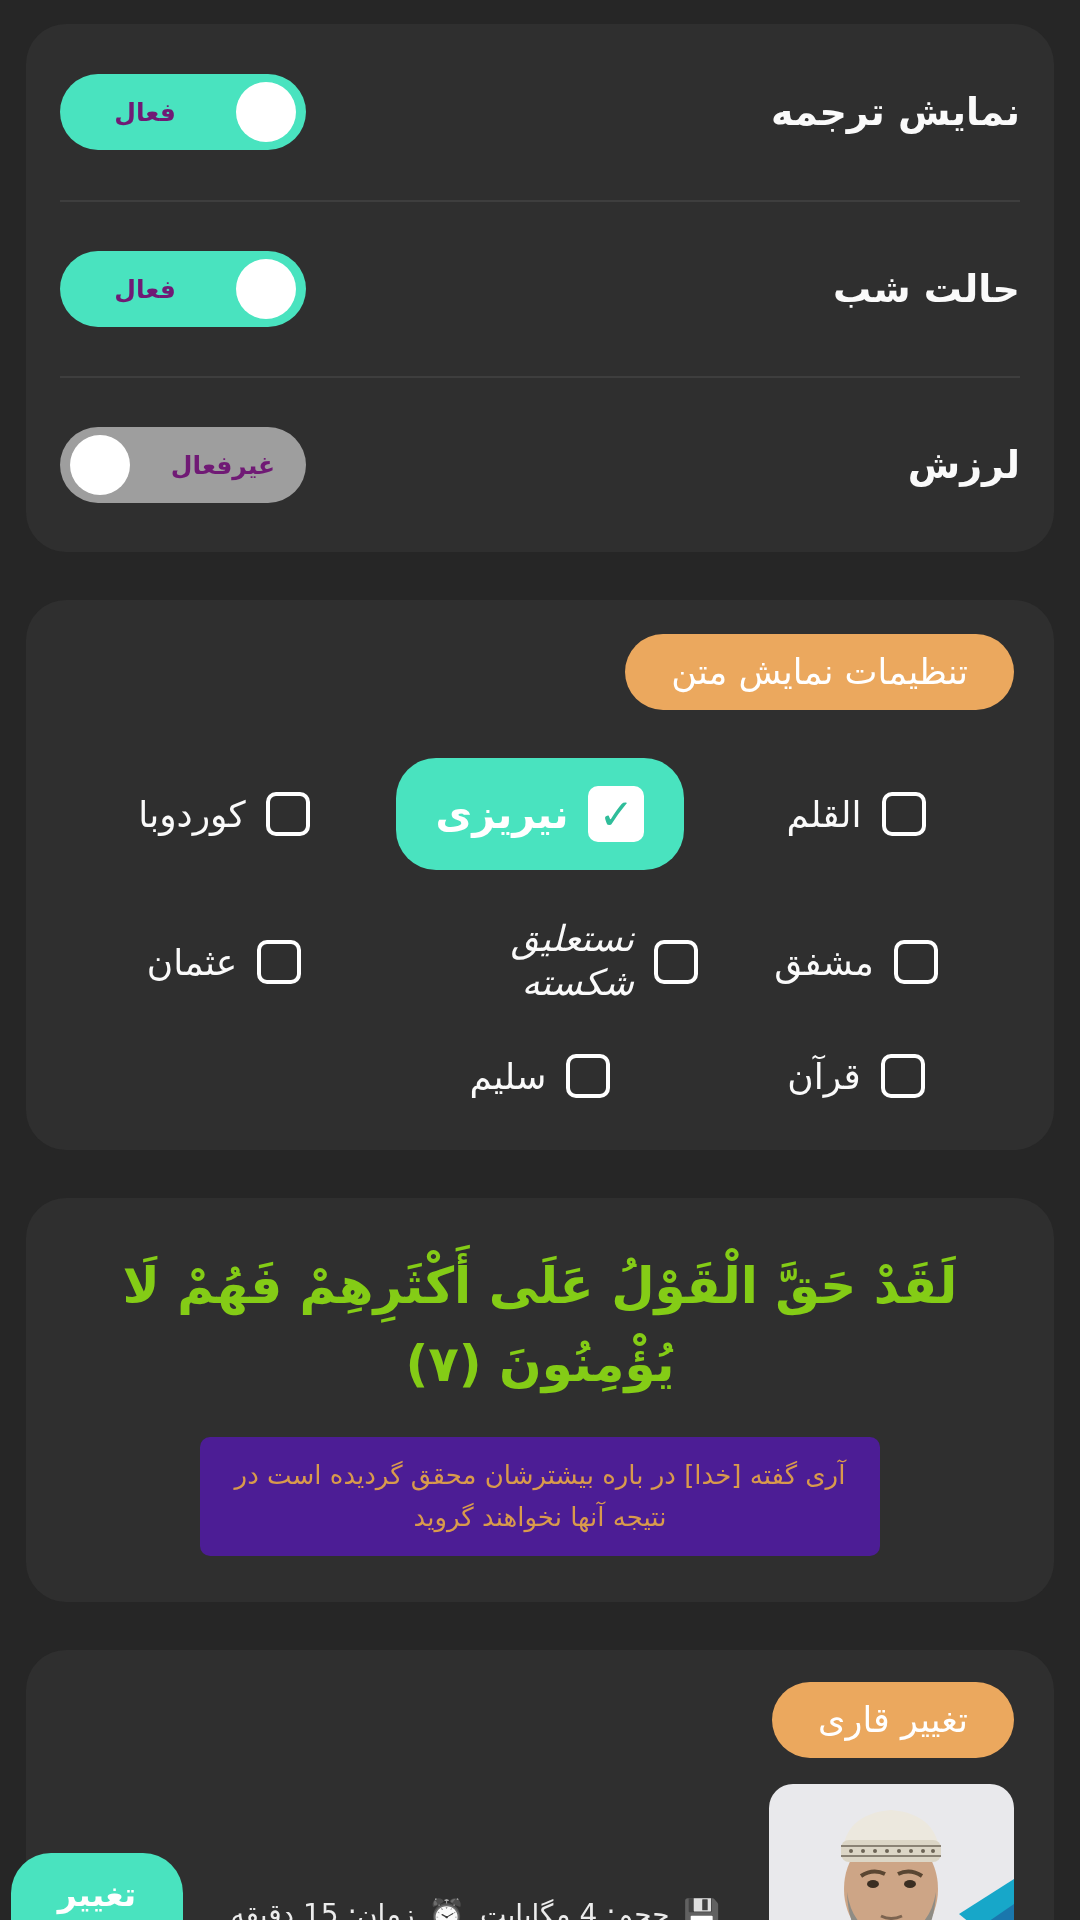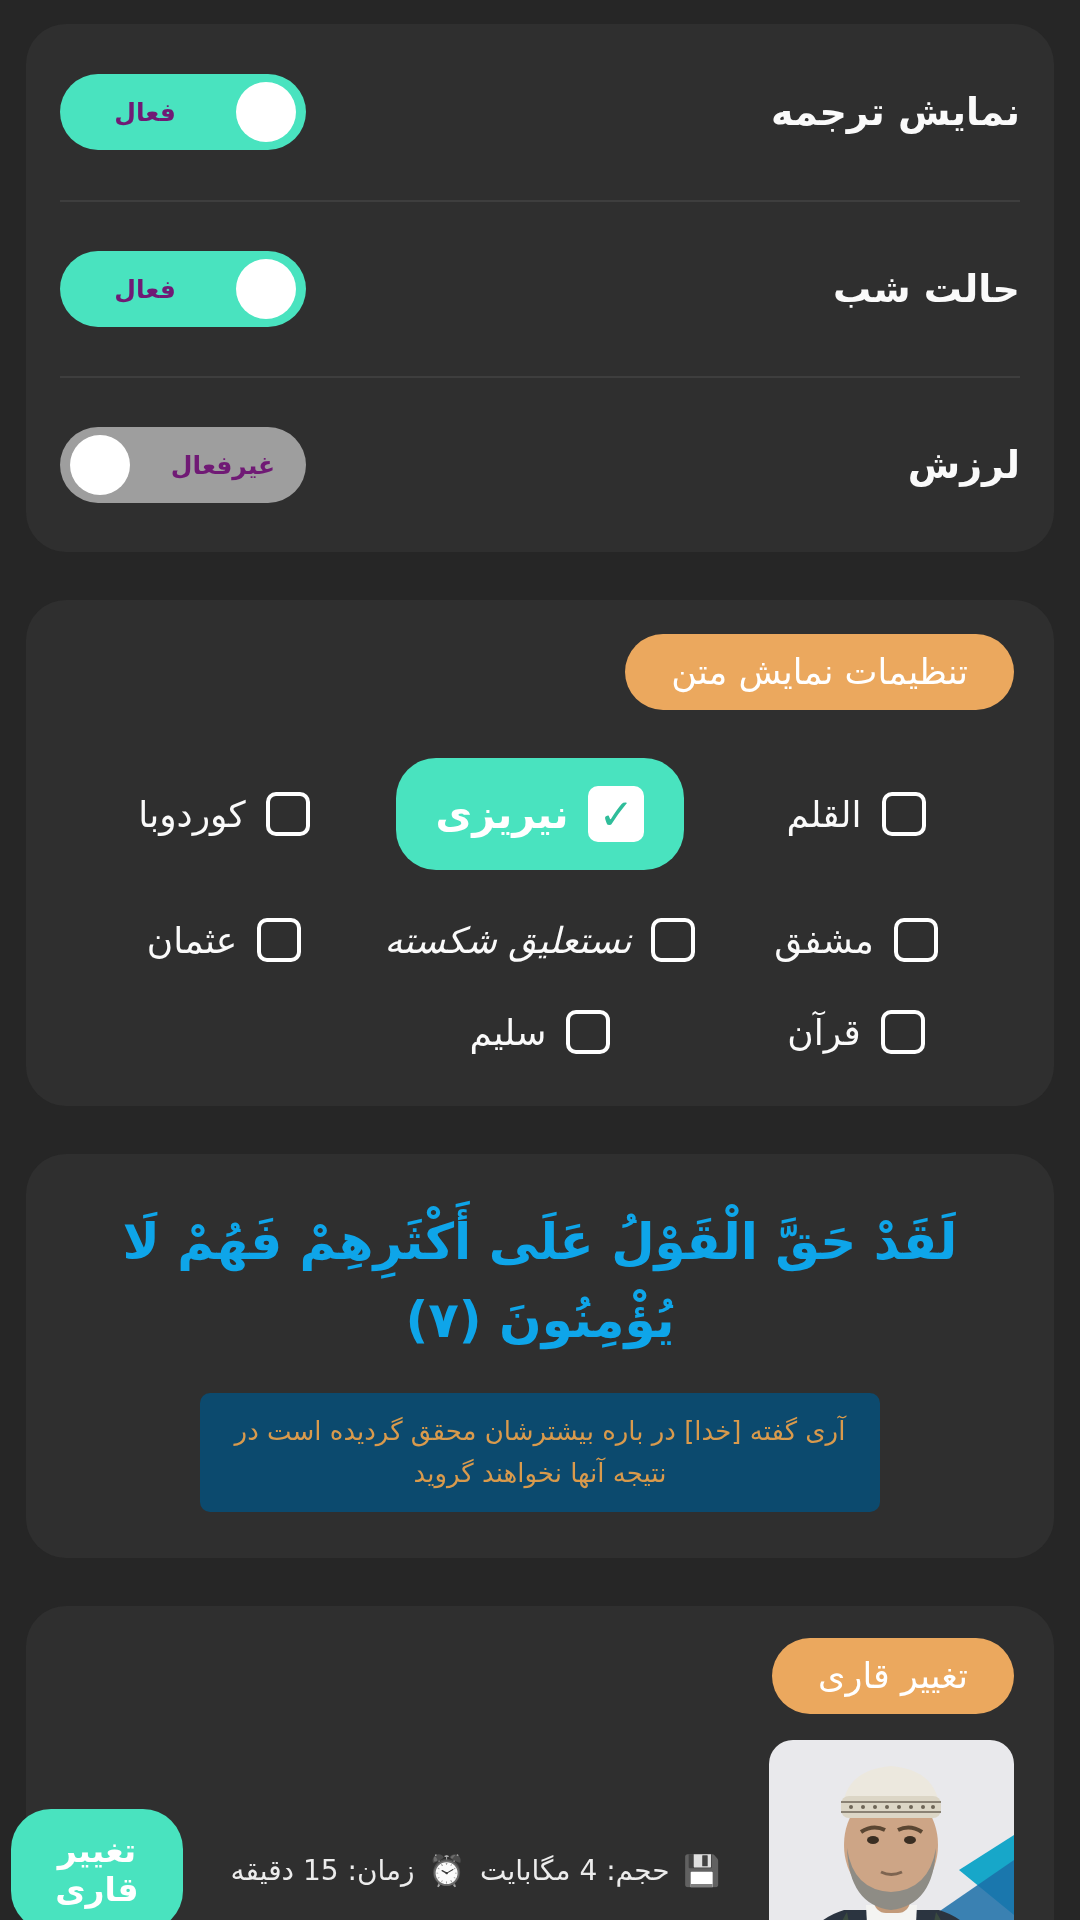--- a/index.html
+++ b/index.html
@@ -77,45 +77,45 @@
     cursor:pointer;
   }
   .checkbox {
     width:44px; height:44px;
     border:4px solid #ffffff;
     border-radius:10px;
     background:transparent;
     flex:0 0 auto;
   }
   .font-label { font-size:36px; color:#fafafa; }
-  .font-label.script { font-style:italic; }
+  .font-label.script { font-style:italic;font-family:Liberation Mono, monospace; }
   .font-item.selected {
     background:#49e3bf;
     border-radius:40px;
     padding:28px 40px;
   }
   .font-item.selected .checkbox {
     width:56px; height:56px;
     background:#ffffff; border:none;
     display:flex; align-items:center; justify-content:center;
     font-size:42px; font-weight:bold; color:#2fbd9a;
   }
   .font-item.selected .font-label { font-weight:bold; font-size:40px; color:#ffffff; }
 
   
   .verse-card { margin-top:48px; padding:50px 46px 46px; text-align:center; }
   .verse-text {
-    font-size:50px; font-weight:bold; color:#0ea5e9;
+    font-size:50px; font-weight:bold; color:#84cc16;
     line-height:1.55;
     font-family:"DejaVu Sans","Liberation Sans",sans-serif;
   }
   .translation-box {
     display:inline-block;
     margin-top:34px;
-    background:#0c4a6e;
+    background:#4c1d95;
     border-radius:10px;
     padding:18px 26px;
     max-width:680px;
     font-size:26px; line-height:1.6;
     color:#d99a4c;
   }
 
   
   .reciter-card { margin-top:48px; padding:32px 40px 40px; min-height:430px; }
   .reciter-top { display:flex; justify-content:flex-start; }

